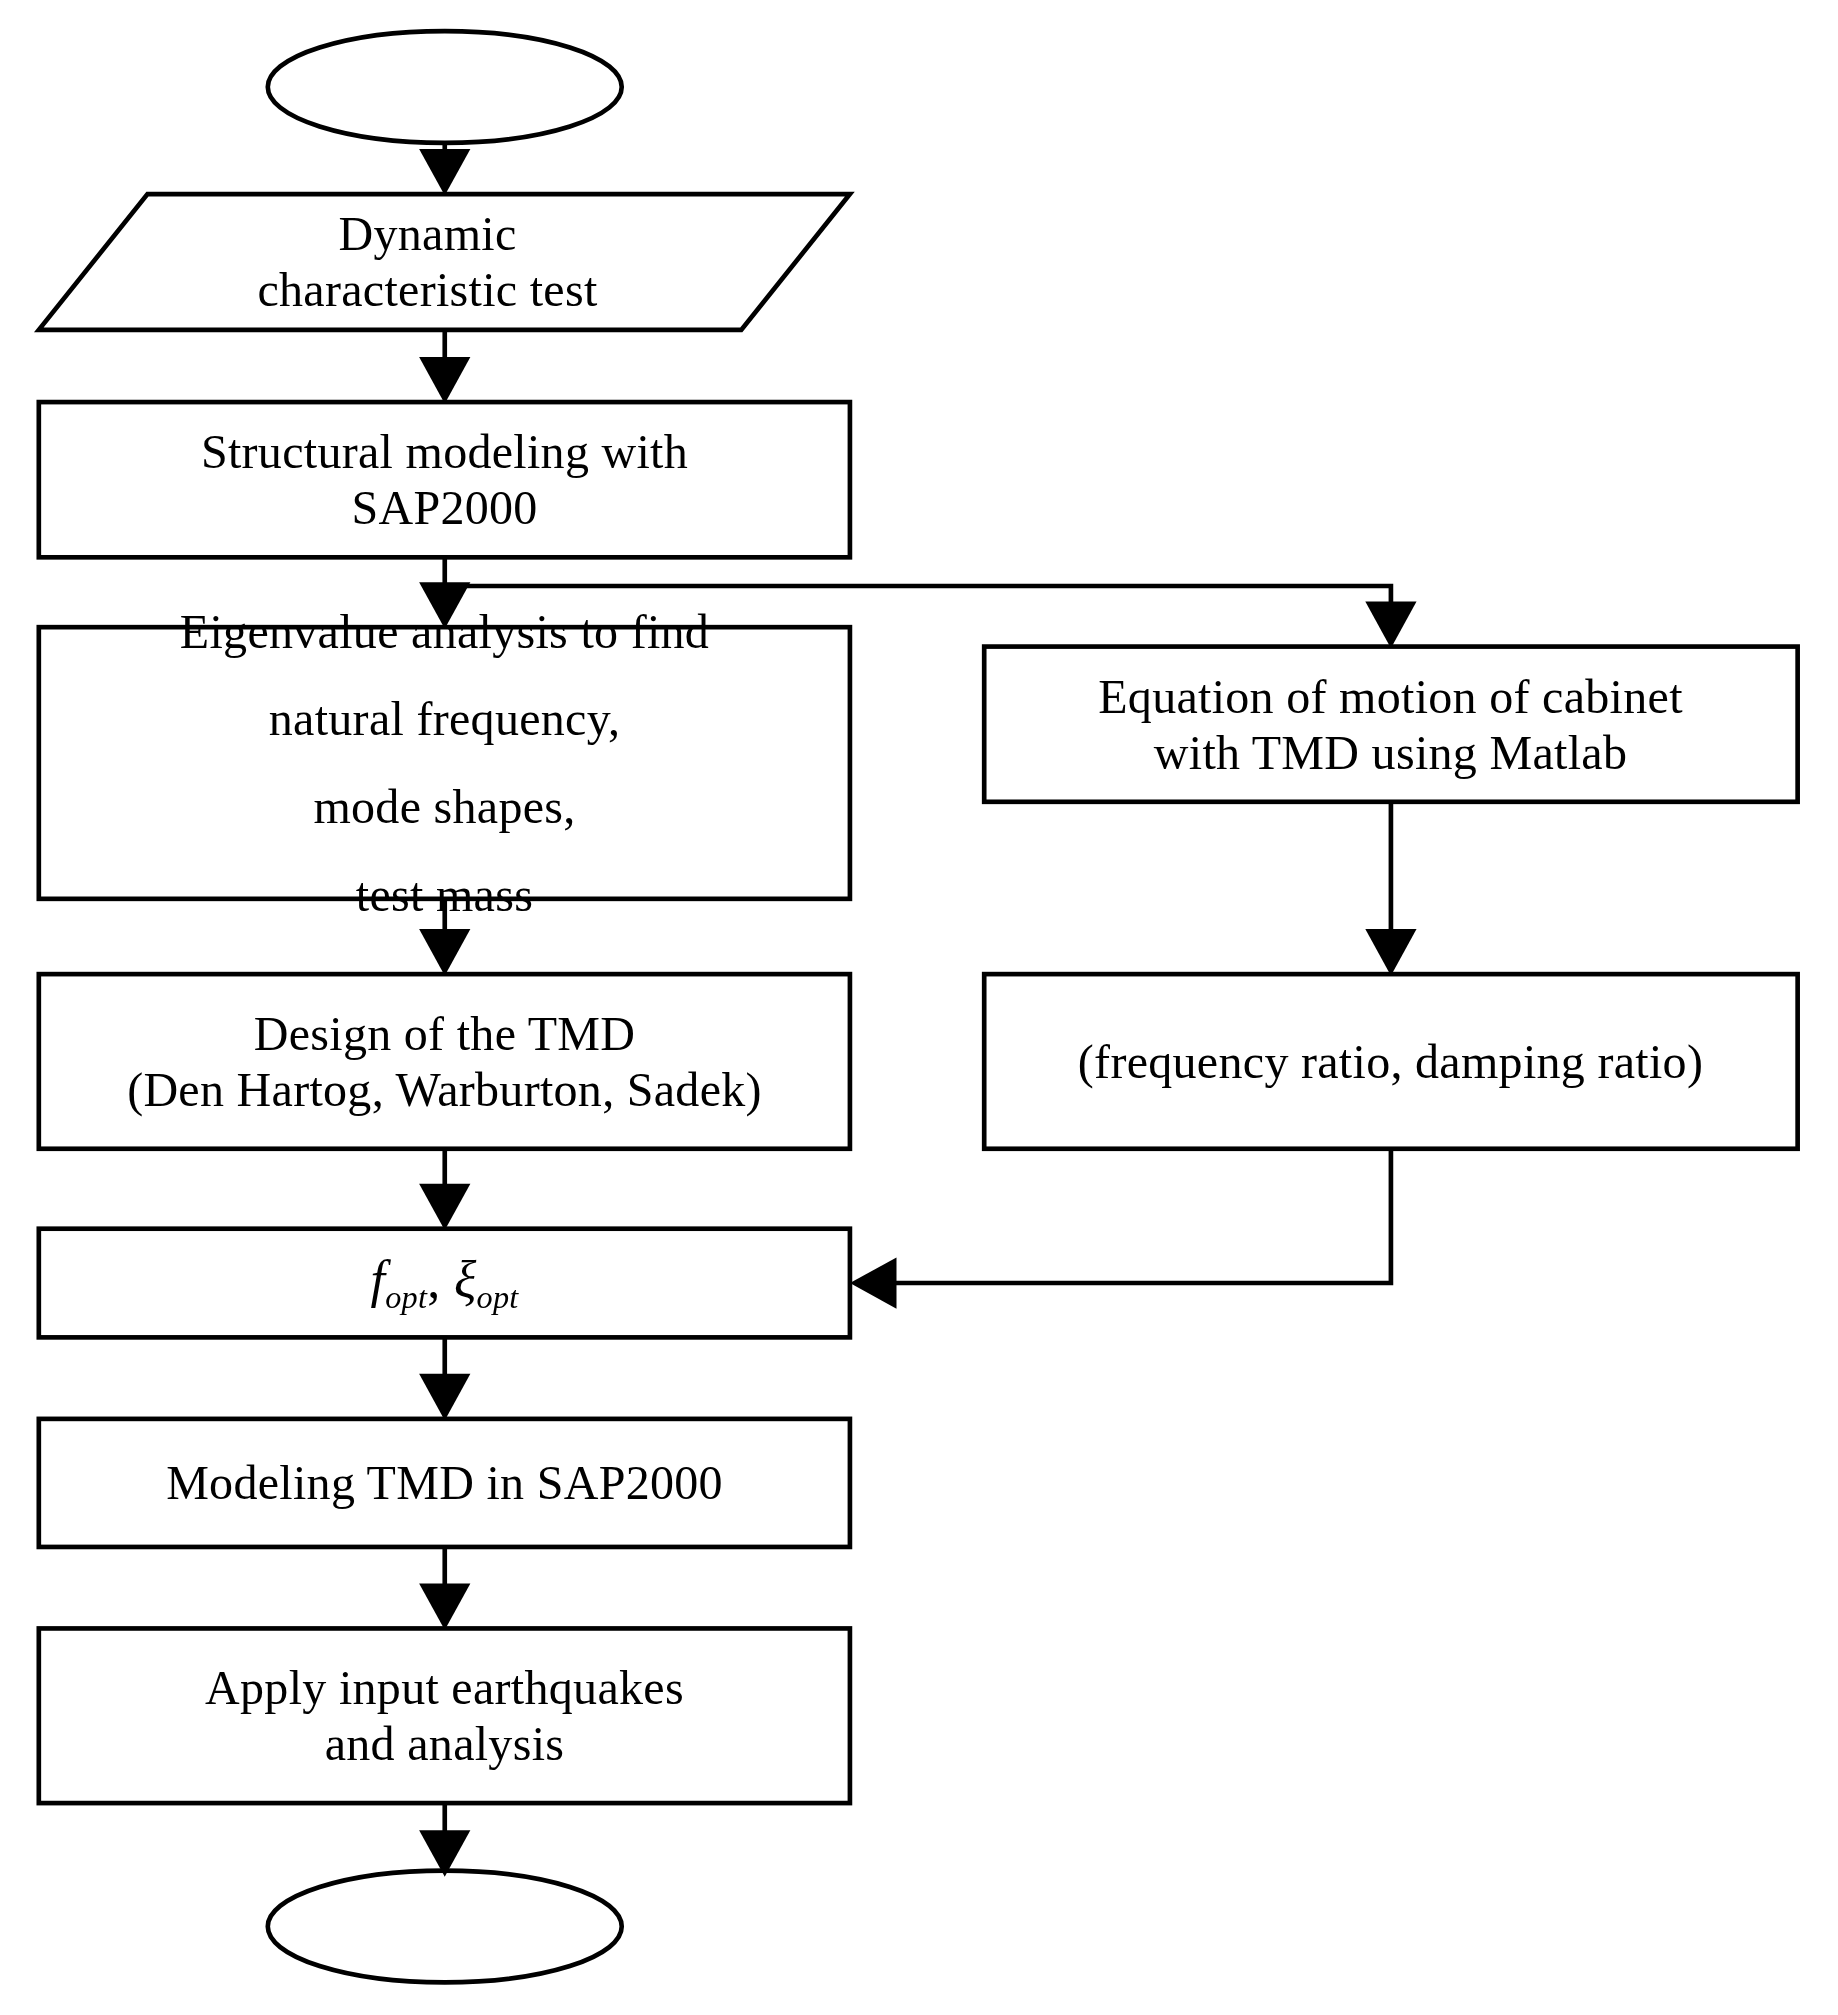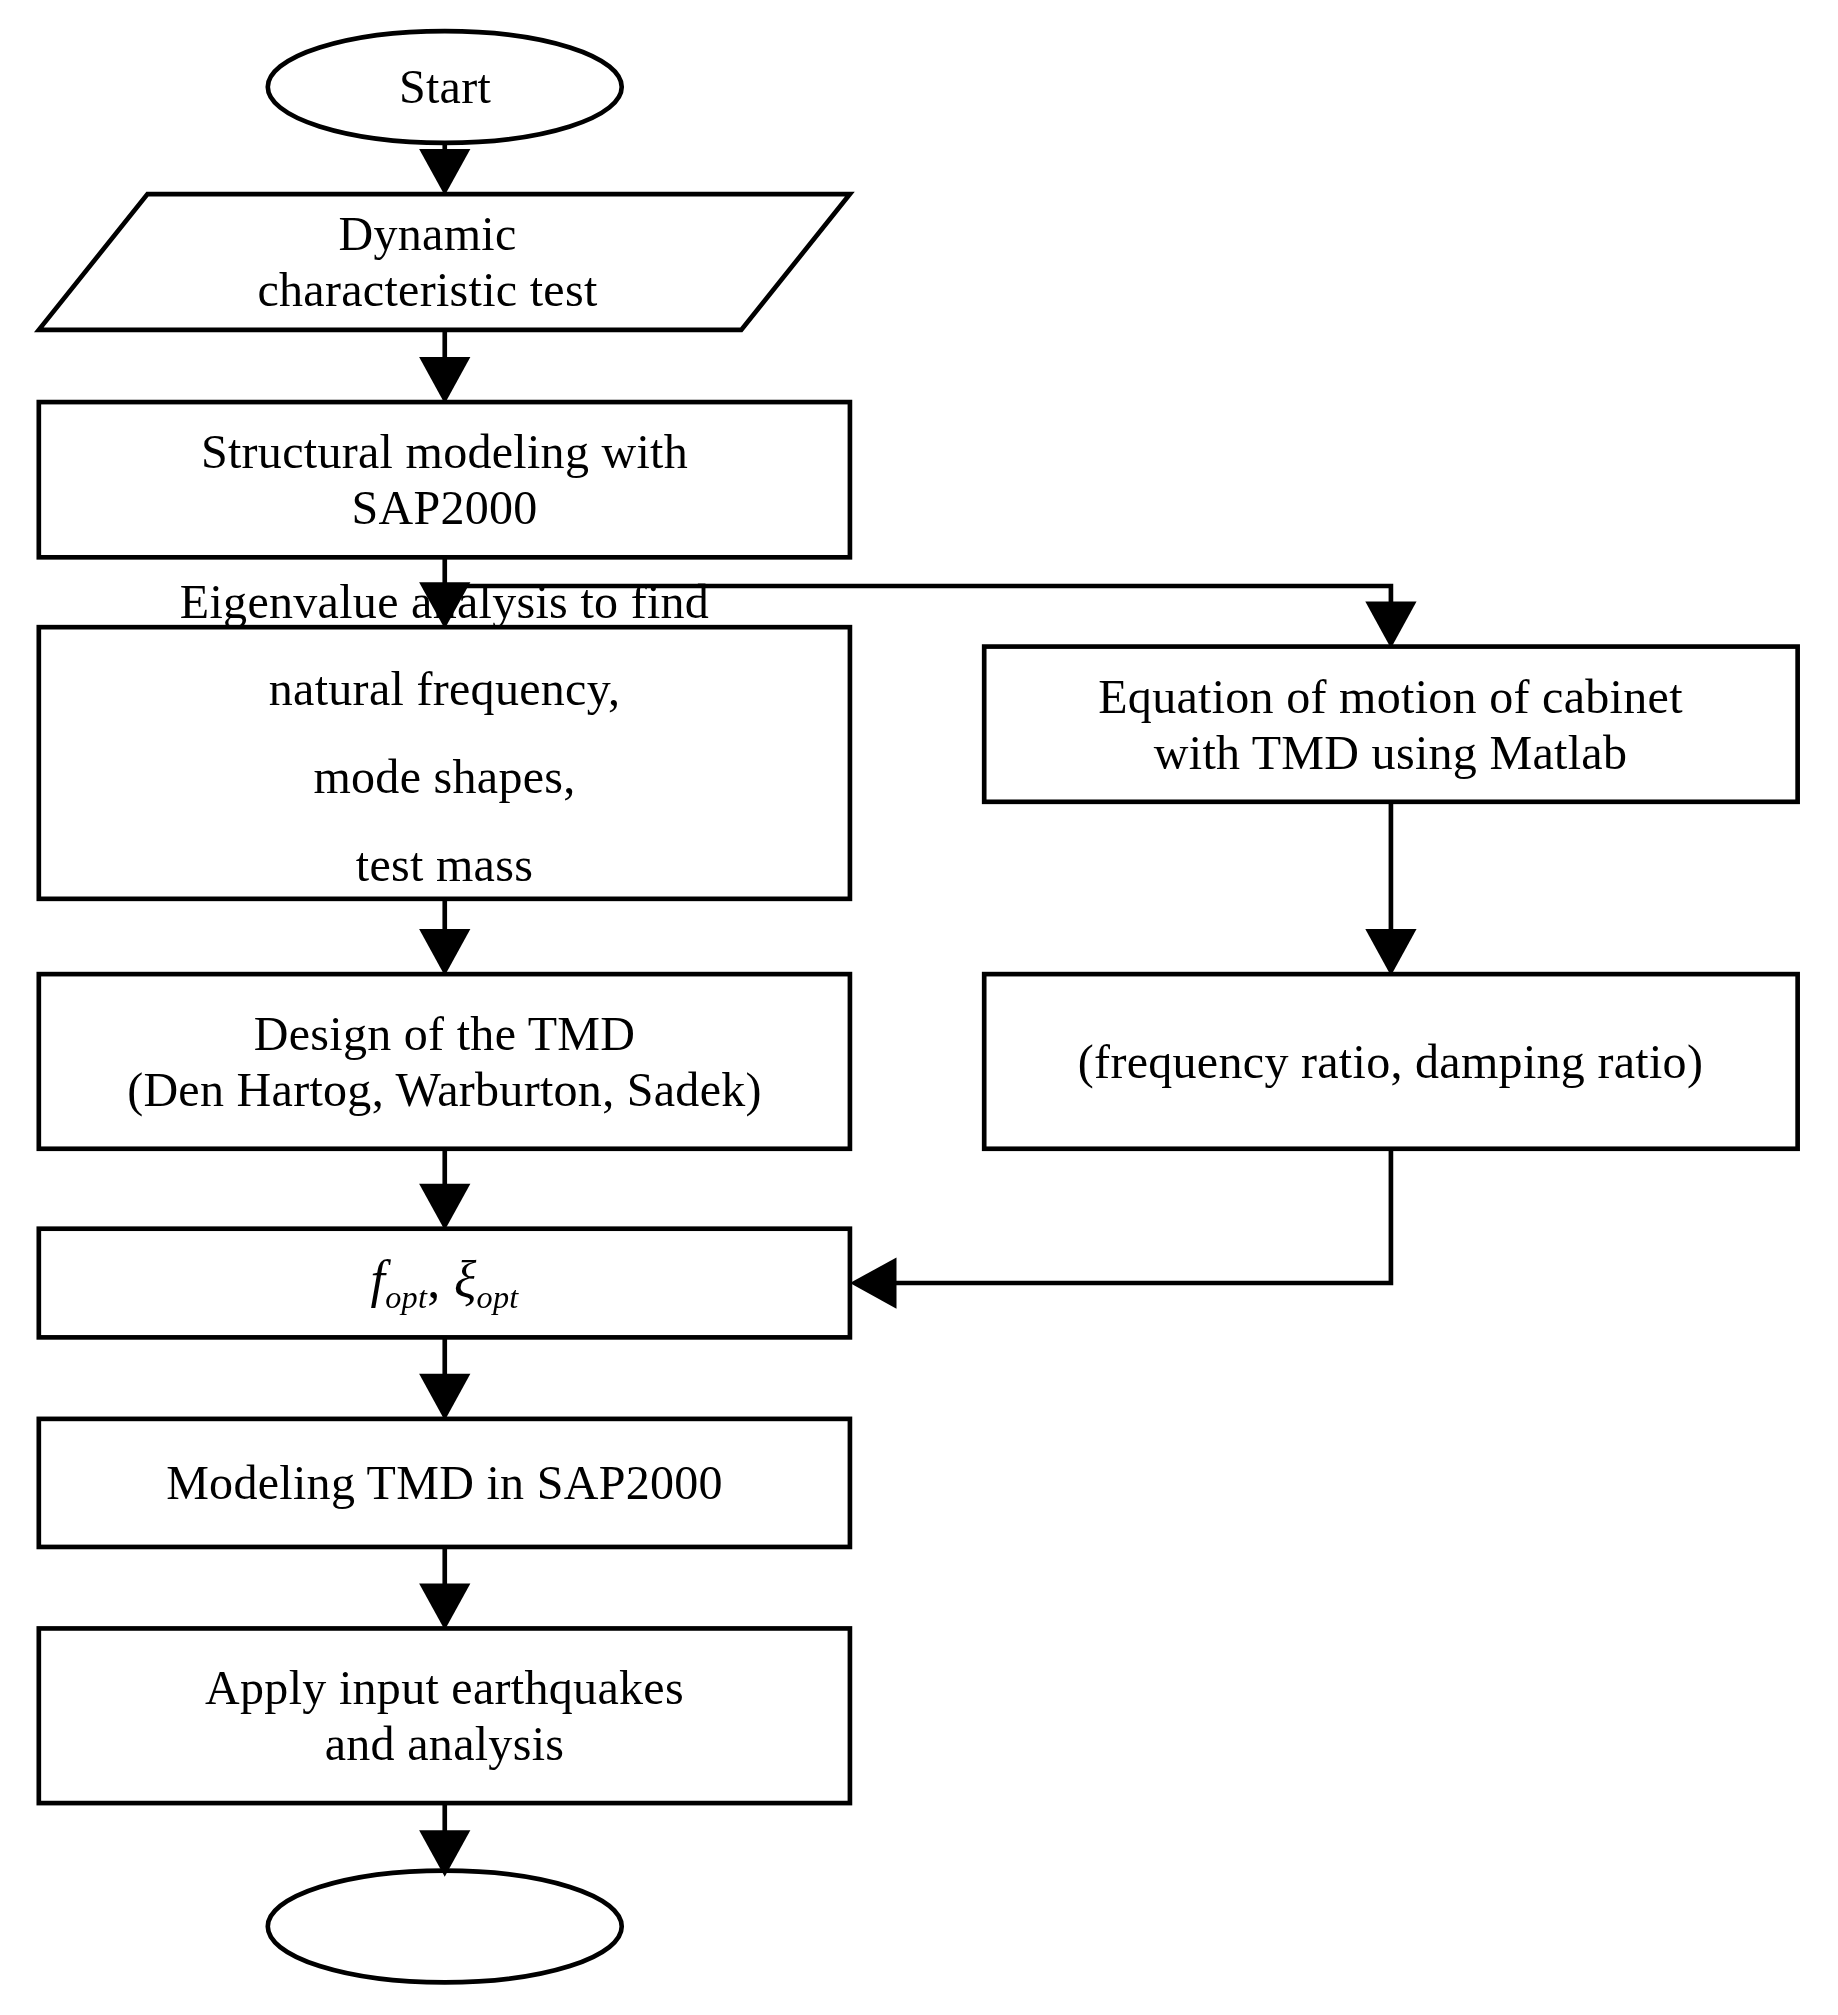--- a/index.html
+++ b/index.html
@@ -131,35 +131,32 @@
     <polygon class="arrowhead" points="573,1830 540,1770 606,1770"></polygon>
 
     <line class="connector" x1="573" y1="1993" x2="573" y2="2064"></line>
     <polygon class="arrowhead" points="573,2100 540,2040 606,2040"></polygon>
 
     <line class="connector" x1="573" y1="2323" x2="573" y2="2382"></line>
     <polygon class="arrowhead" points="573,2418 540,2358 606,2358"></polygon>
 
   </svg>
 
-  <div class="node-text" style="left:268px; top:31px; width:354px; height:112px;">
-    <span class="tline">Start</span>
-  </div>
 
   <div class="node-text" style="left:113px; top:194px; width:629px; height:136px;">
     <span class="tline">Dynamic</span>
     <span class="tline">characteristic test</span>
   </div>
 
   <div class="node-text" style="left:39px; top:402px; width:811px; height:155px;">
     <span class="tline">Structural modeling  with</span>
     <span class="tline">SAP2000</span>
   </div>
 
-  <div class="node-text" style="left:39px; top:597px; width:811px; height:272px;gap:32px;">
+  <div class="node-text" style="left:39px; top:627px; width:811px; height:272px;gap:32px;">
     <span class="tline">Eigenvalue analysis to find</span>
     <span class="tline">natural frequency,</span>
     <span class="tline">mode shapes,</span>
     <span class="tline">test mass</span>
   </div>
 
   <div class="node-text" style="left:984px; top:647px; width:813px; height:155px;">
     <span class="tline">Equation of motion  of cabinet</span>
     <span class="tline">with TMD using Matlab</span>
   </div>

